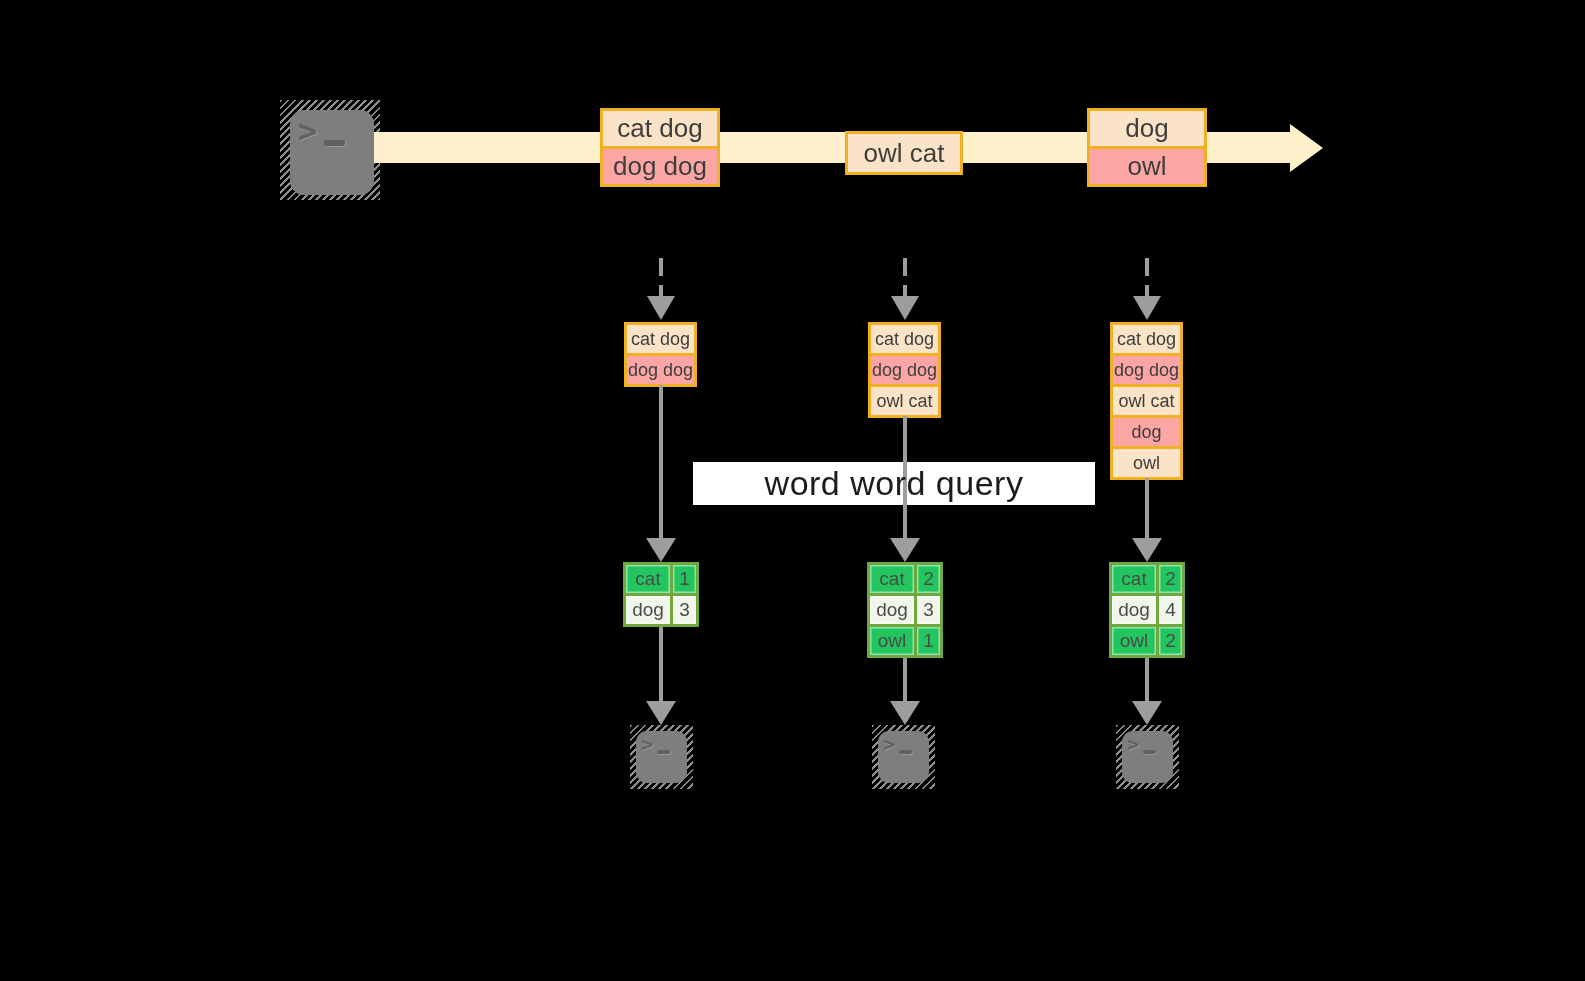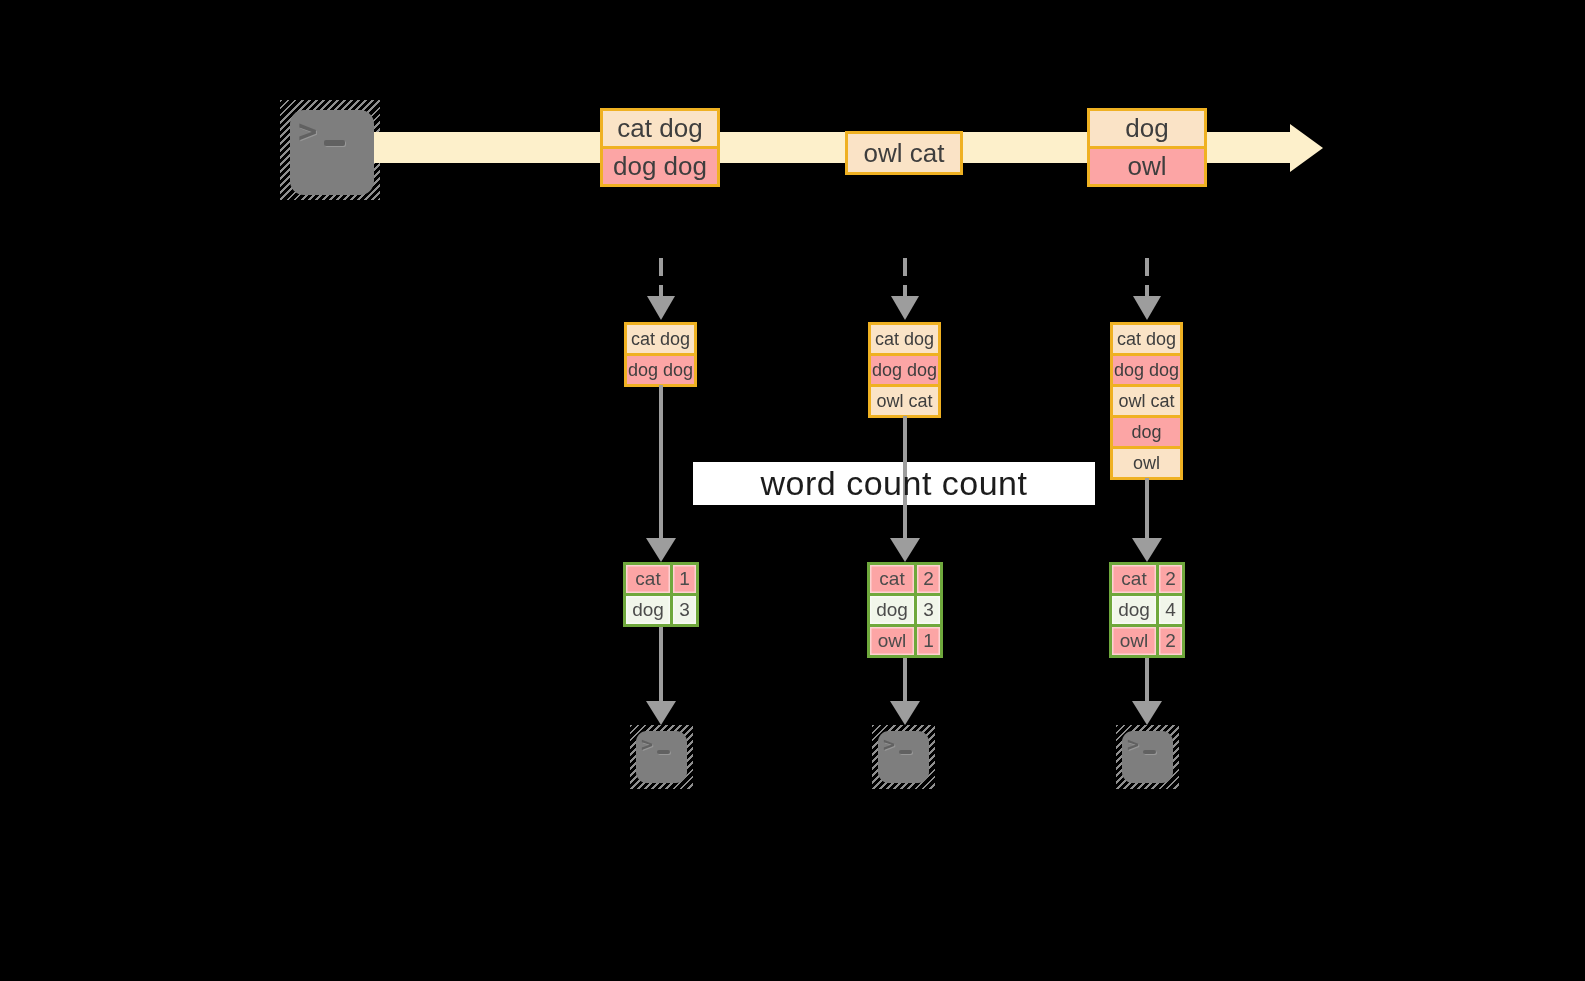--- a/index.html
+++ b/index.html
@@ -41,21 +41,21 @@
   .query-bg{position:absolute;left:693px;top:462px;width:402px;height:43px;background:#ffffff;z-index:2;}
   .query-text{position:absolute;left:693px;top:462px;width:402px;height:43px;z-index:4;
               display:flex;align-items:center;justify-content:center;
               font-size:34px;color:#1c1c1c;letter-spacing:.5px;}
 
   
   .green-table{position:absolute;border:3px solid #6fa83c;background:#6fa83c;
                display:grid;grid-template-columns:44px 23px;gap:3px;}
   .green-cell{height:28px;display:flex;align-items:center;justify-content:center;
               font-size:19px;color:#4b4b4b;box-shadow:inset 0 0 0 1.5px rgba(255,255,255,.5);}
-  .row-a{background:#fca5a5;}
+  .row-a{background:#22c55e;}
   .row-b{background:#f1f6ea;}
 </style>
 </head>
 <body>
 
 <div id="stage">
 
   <div>
     <div class="hatch" style="left:280px;top:100px;width:100px;height:100px;"></div>
     <div class="term-body" style="left:290px;top:110px;width:84px;height:85px;border-radius:14px;">
@@ -103,21 +103,21 @@
   </div>
   <div class="gold-box buffer" style="left:1110px;top:322px;width:67px;">
     <div class="gold-cell">cat dog</div>
     <div class="gold-cell alt">dog dog</div>
     <div class="gold-cell">owl cat</div>
     <div class="gold-cell alt">dog</div>
     <div class="gold-cell">owl</div>
   </div>
 
   <div class="query-bg"></div>
-  <div class="query-text">word count count</div>
+  <div class="query-text">word word query</div>
 
   <div class="vline" style="left:659px;top:385px;height:155px;"></div>
   <div class="ahead" style="left:646px;top:538px;"></div>
   <div class="vline" style="left:903px;top:416px;height:124px;"></div>
   <div class="ahead" style="left:890px;top:538px;"></div>
   <div class="vline" style="left:1145px;top:478px;height:62px;"></div>
   <div class="ahead" style="left:1132px;top:538px;"></div>
 
   <div class="green-table" style="left:623px;top:562px;">
     <div class="green-cell row-a">cat</div>

